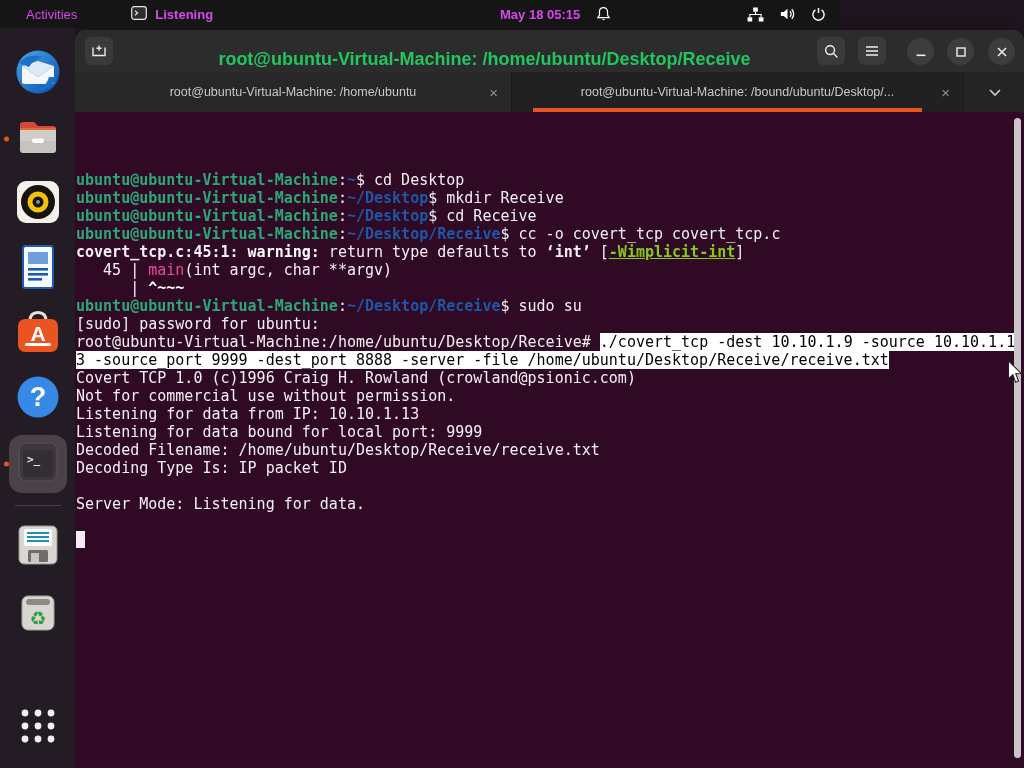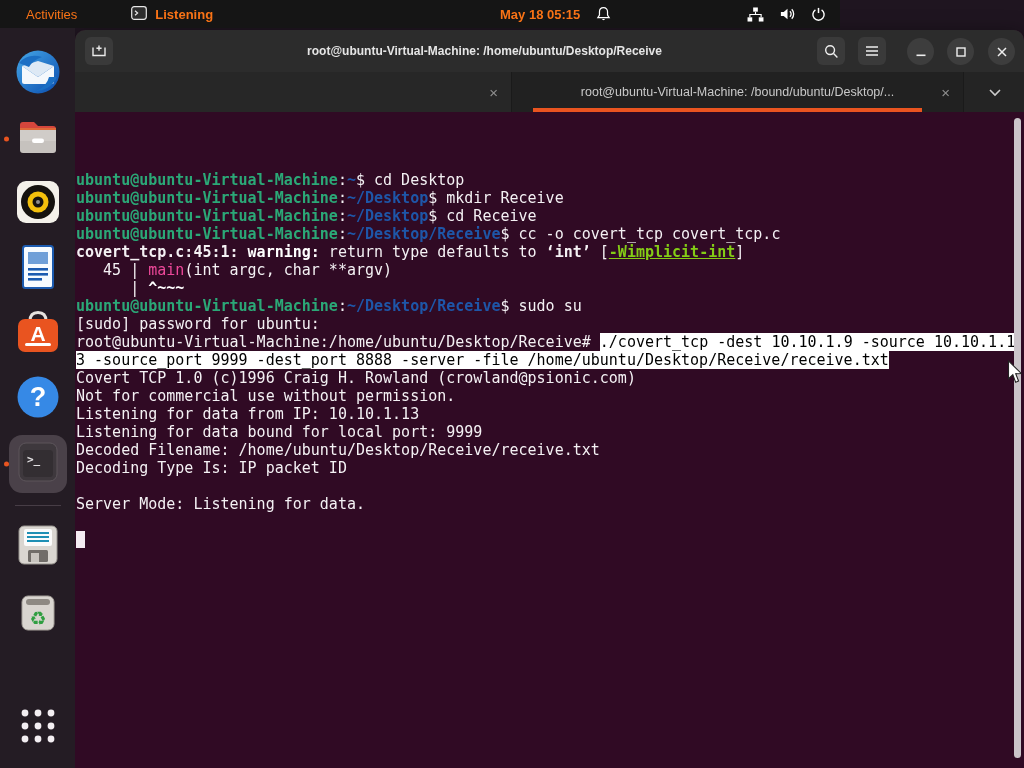--- a/index.html
+++ b/index.html
@@ -3,43 +3,43 @@
 <meta charset="utf-8">
 <style>
   html,body{margin:0;padding:0}
   body{
     width:1024px;height:768px;overflow:hidden;position:relative;
     background:#1f1520;font-family:"Liberation Sans",sans-serif;
     -webkit-font-smoothing:antialiased;
   }
   
   .topbar{position:absolute;left:0;top:0;width:840px;height:28px;background:#151515;
-    color:#f97316;font-size:13px;display:flex;align-items:center;z-index:30}
+    color:#d946ef;font-size:13px;display:flex;align-items:center;z-index:30}
   .activities{margin-left:20px;padding:2px 6px;border-radius:4px}
   .appfocus{margin-left:48px;display:flex;align-items:center;gap:8px;font-weight:700}
   .clockwrap{position:absolute;left:500px;top:0;height:28px;display:flex;align-items:center;gap:16px;font-weight:700}
   .tray{position:absolute;right:14px;top:0;height:28px;display:flex;align-items:center;gap:15px}
   .tray svg,.clockwrap svg{display:block}
   
   #dock{position:absolute;left:0;top:28px;bottom:0;width:75px;background:#241c24;
     display:flex;flex-direction:column;align-items:center;padding-top:22px;gap:17px;z-index:20;box-sizing:border-box}
   .dock-item{position:relative;width:48px;height:48px;display:flex;align-items:center;justify-content:center;flex:0 0 auto}
   .dock-item.active::before{content:'';position:absolute;inset:-5px;background:#4a4149;border-radius:13px}
   .dock-item svg{position:relative}
   .dock-item .dot{position:absolute;left:-10px;top:50%;transform:translateY(-50%);
     width:5px;height:5px;border-radius:50%;background:var(--accent,#E95420)}
   .dock-divider{width:46px;height:1px;background:#473d46;margin:0;flex:0 0 auto}
   .dock-item.bottom{margin-top:auto;margin-bottom:16px}
   
   .window{position:absolute;left:75px;top:30px;width:949px;height:738px;
     border-radius:10px 10px 0 0;overflow:hidden;z-index:10;background:#300a24;
     box-shadow:0 6px 22px rgba(0,0,0,.55)}
   .titlebar{position:absolute;left:0;top:0;right:0;height:42px;background:#2c2c2c}
-  .title{position:absolute;left:120px;right:250px;top:0;height:42px;display:flex;align-items:center;
-    justify-content:center;color:#e5e5e5;font-size:12px;font-weight:700;white-space:nowrap;overflow:hidden}
+  .title{position:absolute;left:120px;right:250px;top:8px;height:42px;display:flex;align-items:center;
+    justify-content:center;color:#22c55e;font-size:18px;font-weight:700;white-space:nowrap;overflow:hidden}
   .sqbtn{position:absolute;top:7px;width:28px;height:28px;border-radius:6px;background:#3a3a3a;
     display:flex;align-items:center;justify-content:center}
   .circlebtn{position:absolute;top:8px;width:27px;height:27px;border-radius:50%;background:#3d3d3d;
     display:flex;align-items:center;justify-content:center}
   .btn-newtab{left:10px}
   .btn-search{left:742px}
   .btn-menu{left:783px}
   .win-min{left:832px}
   .win-max{left:872px}
   .win-close{left:913px}
@@ -250,20 +250,21 @@
     </div>
     <div class="circlebtn win-close">
       <svg width="14" height="14" viewBox="0 0 14 14">
           <path d="M3,3 L11,11 M11,3 L3,11" stroke="#eee" stroke-width="1.5"></path>
         </svg>
     </div>
   </div>
 
   <div class="tabbar">
     <div class="tab tab-1">
+      <span>root@ubuntu-Virtual-Machine: /home/ubuntu</span>
       <span class="tab-close">×</span>
     </div>
     <div class="tab tab-2">
       <span>root@ubuntu-Virtual-Machine: /bound/ubuntu/Desktop/...</span>
       <span class="tab-close">×</span>
     </div>
     <div class="tab-chevron">
       <svg width="14" height="9" viewBox="0 0 14 9">
           <path d="M2,2 L7,7 L12,2" stroke="#cccccc" stroke-width="1.6" fill="none"></path>
         </svg>

